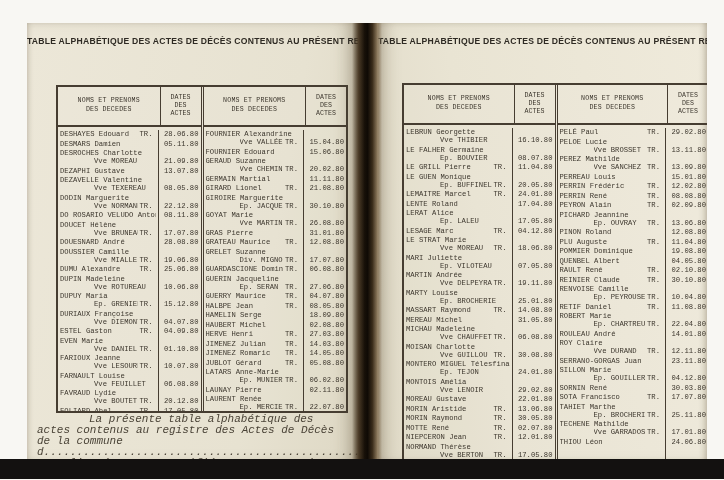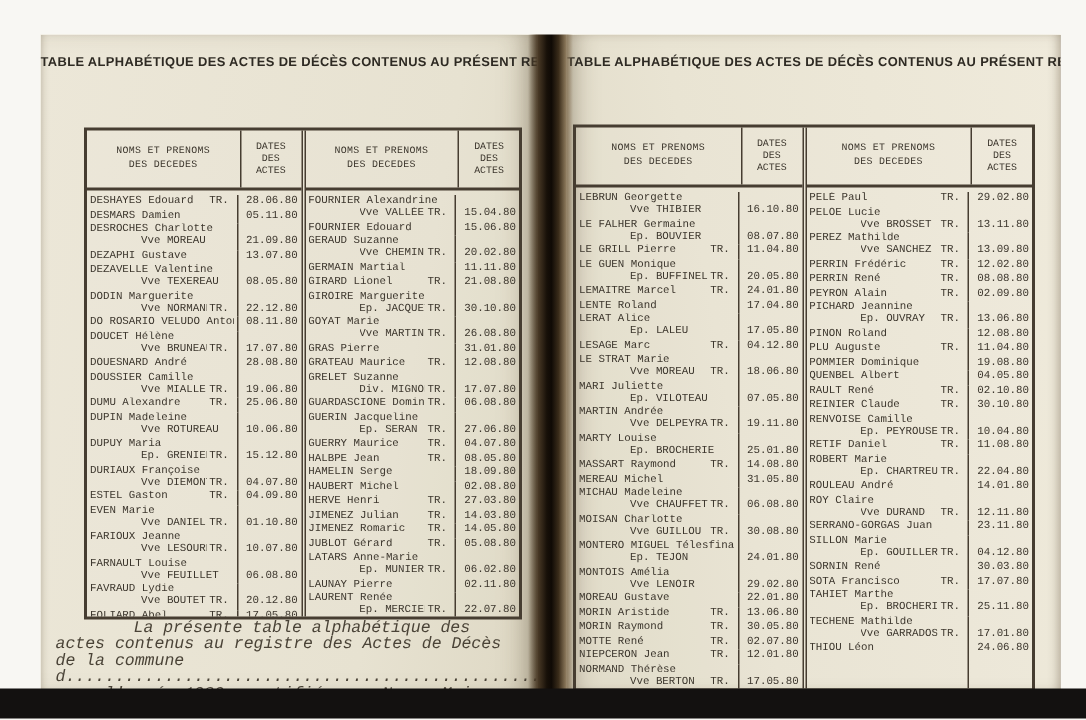--- a/index.html
+++ b/index.html
@@ -32,21 +32,21 @@
   .title{
     position:absolute;top:13px;left:0;width:100%;text-align:center;
     font-family:"Liberation Sans", sans-serif;font-weight:bold;
     font-size:8.6px;letter-spacing:.25px;color:#2e2a23;white-space:nowrap;
   }
   .tbl{
     position:absolute;display:flex;align-items:stretch;
     border:2px solid #463d31;background:rgba(255,255,255,0.03);
   }
   #left-page .tbl{left:29px;top:62px;width:288px;height:324px;}
-  #right-page .tbl{left:4px;top:60px;width:304px;height:374px;}
+  #right-page .tbl{left:24px;top:60px;width:304px;height:374px;}
   .half{flex:1 1 0;min-width:0;display:flex;flex-direction:column;}
   .half + .half{border-left:3px double #463d31;}
   .hdr{display:flex;border-bottom:2px solid #463d31;height:38px;flex:0 0 auto;}
   .hn{flex:1 1 auto;min-width:0;display:flex;flex-direction:column;justify-content:center;
       text-align:center;font-size:6.6px;line-height:8.6px;letter-spacing:.2px;color:#3c362d;}
   .hd{flex:0 0 40px;border-left:1px solid #463d31;display:flex;flex-direction:column;justify-content:center;
       text-align:center;font-size:6.6px;line-height:8px;color:#3c362d;}
   .bod{flex:1 1 auto;display:flex;flex-direction:column;overflow:hidden;padding-top:3px;}
   .row{display:flex;align-items:stretch;flex:0 0 auto;}
   .row.fill{flex:1 1 auto;}
@@ -988,20 +988,30 @@
                 <span class="trm">TR.</span>
               </div>
             </div>
             <div class="dcell">
               <span>13.09.80</span>
             </div>
           </div>
           <div class="row">
             <div class="ncell">
               <div class="l1">
+                <span class="nm">PERREAU Louis</span>
+              </div>
+            </div>
+            <div class="dcell">
+              <span>15.01.80</span>
+            </div>
+          </div>
+          <div class="row">
+            <div class="ncell">
+              <div class="l1">
                 <span class="nm">PERRIN Frédéric</span>
                 <span class="trm">TR.</span>
               </div>
             </div>
             <div class="dcell">
               <span>12.02.80</span>
             </div>
           </div>
           <div class="row">
             <div class="ncell">

